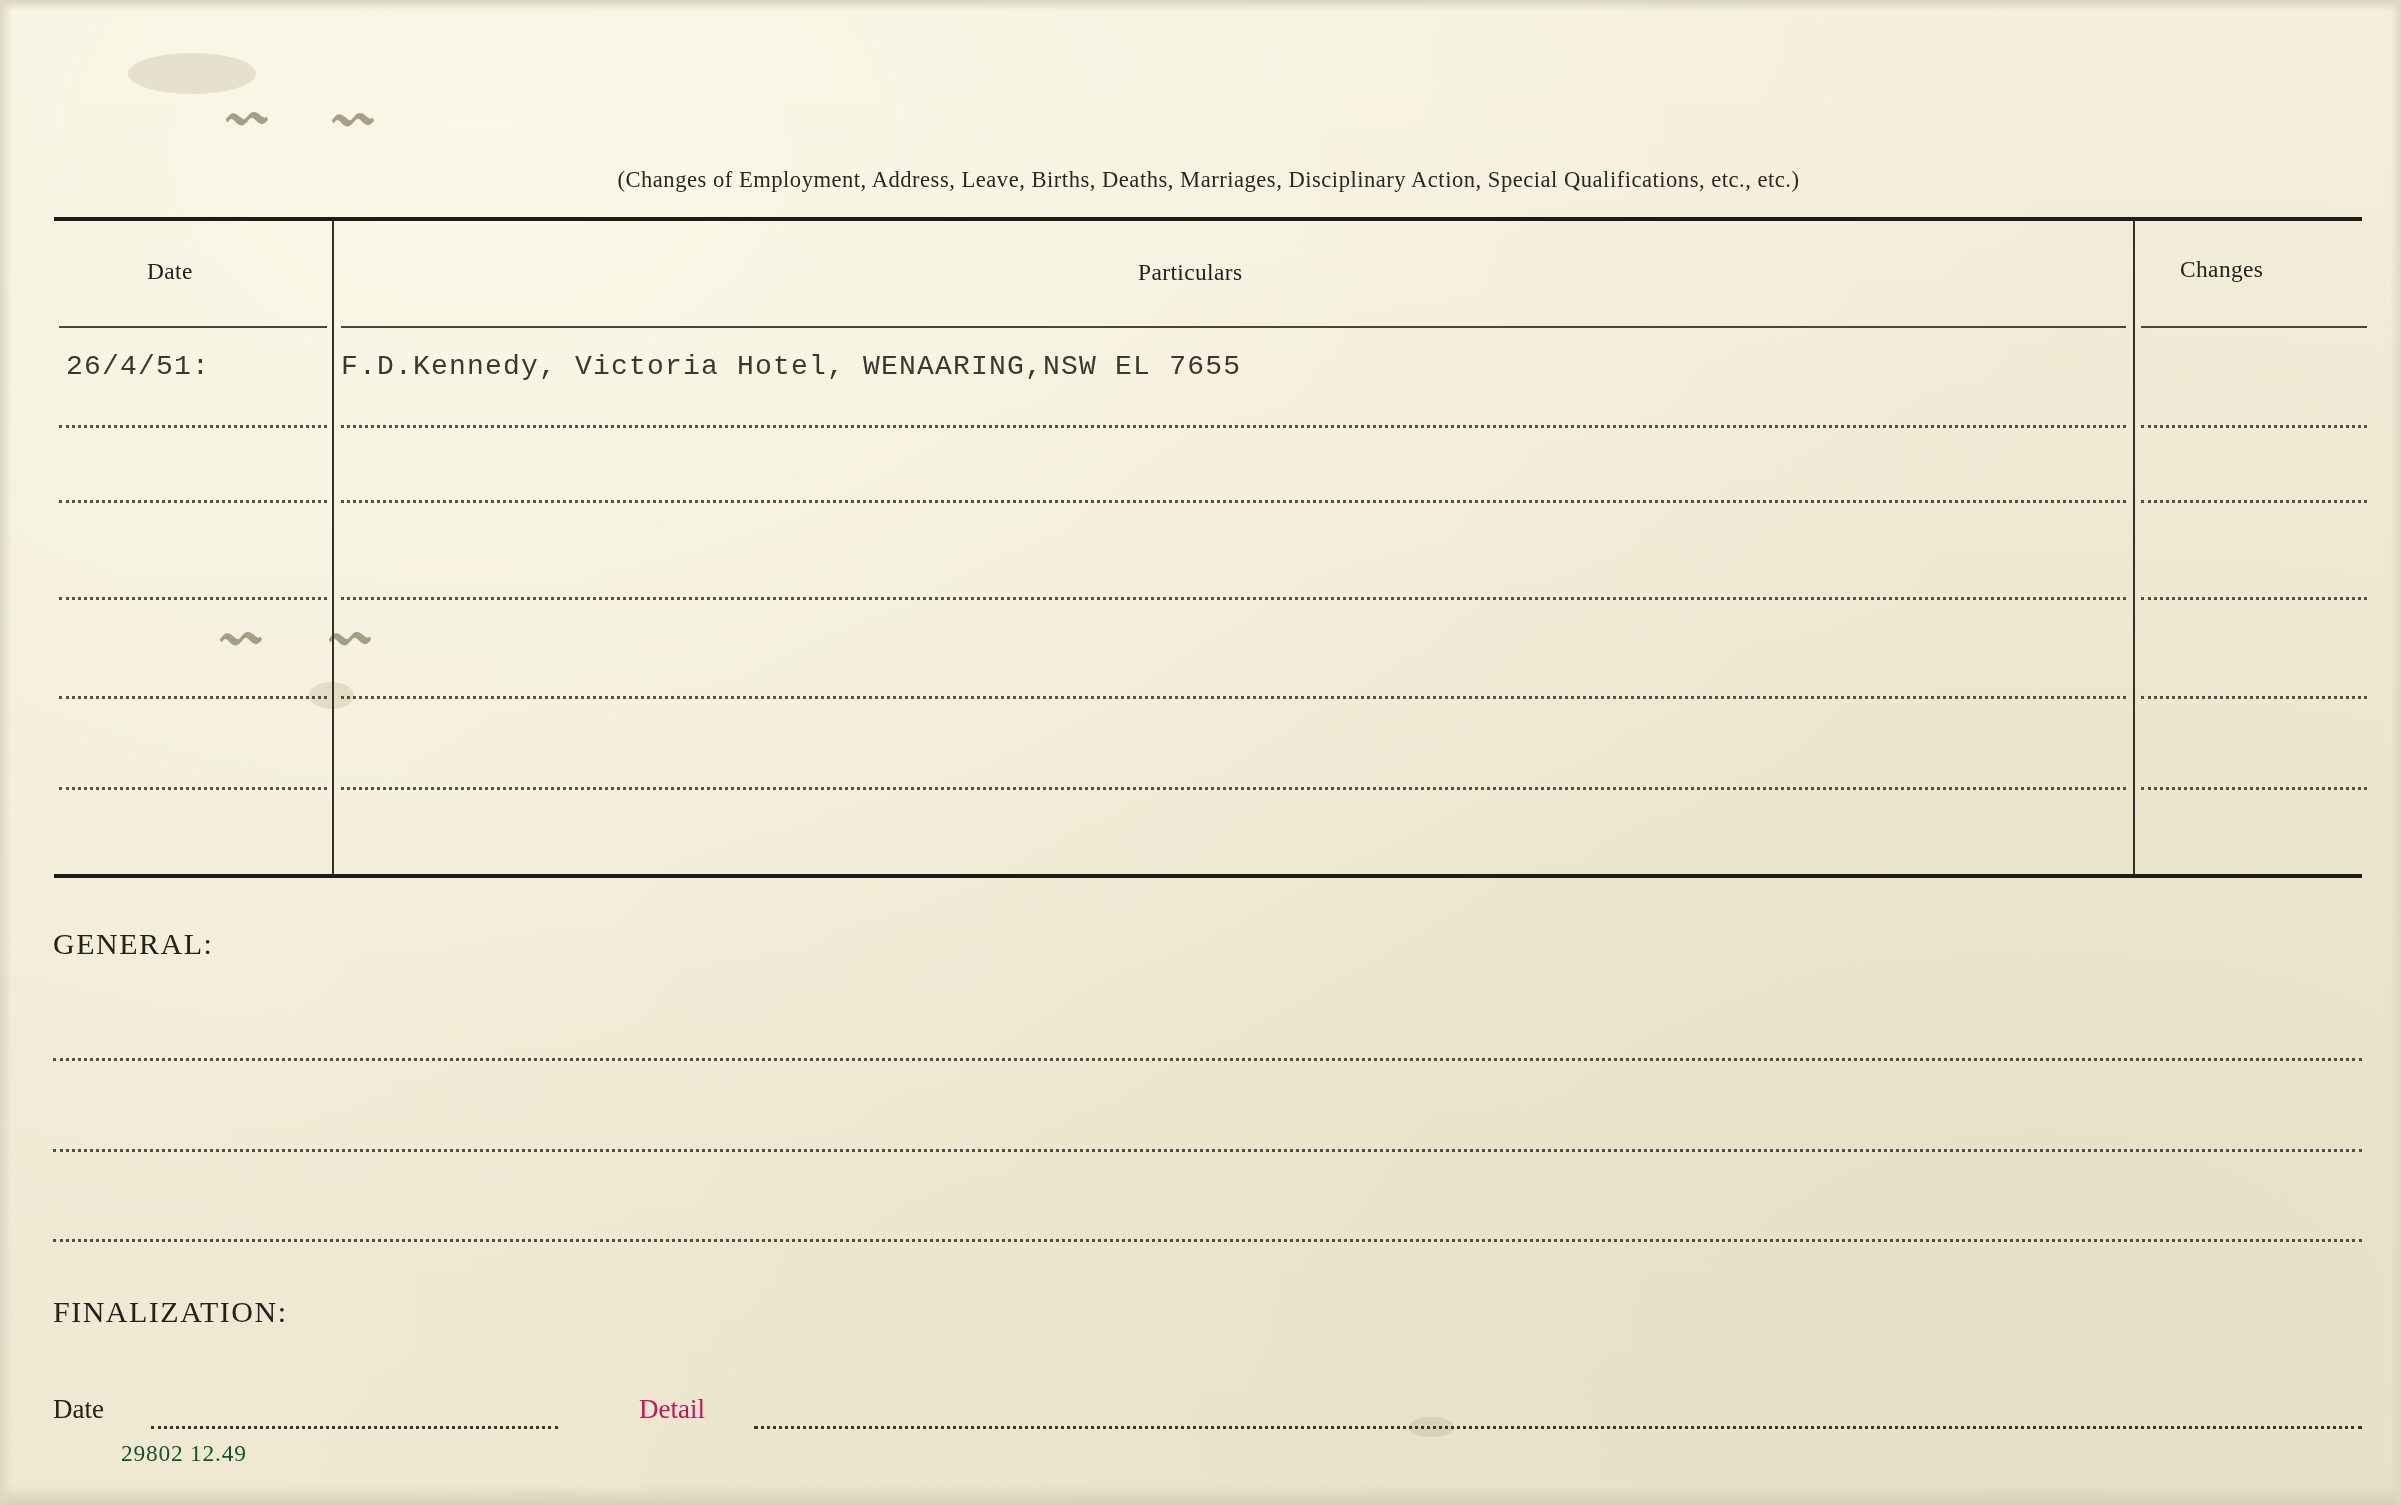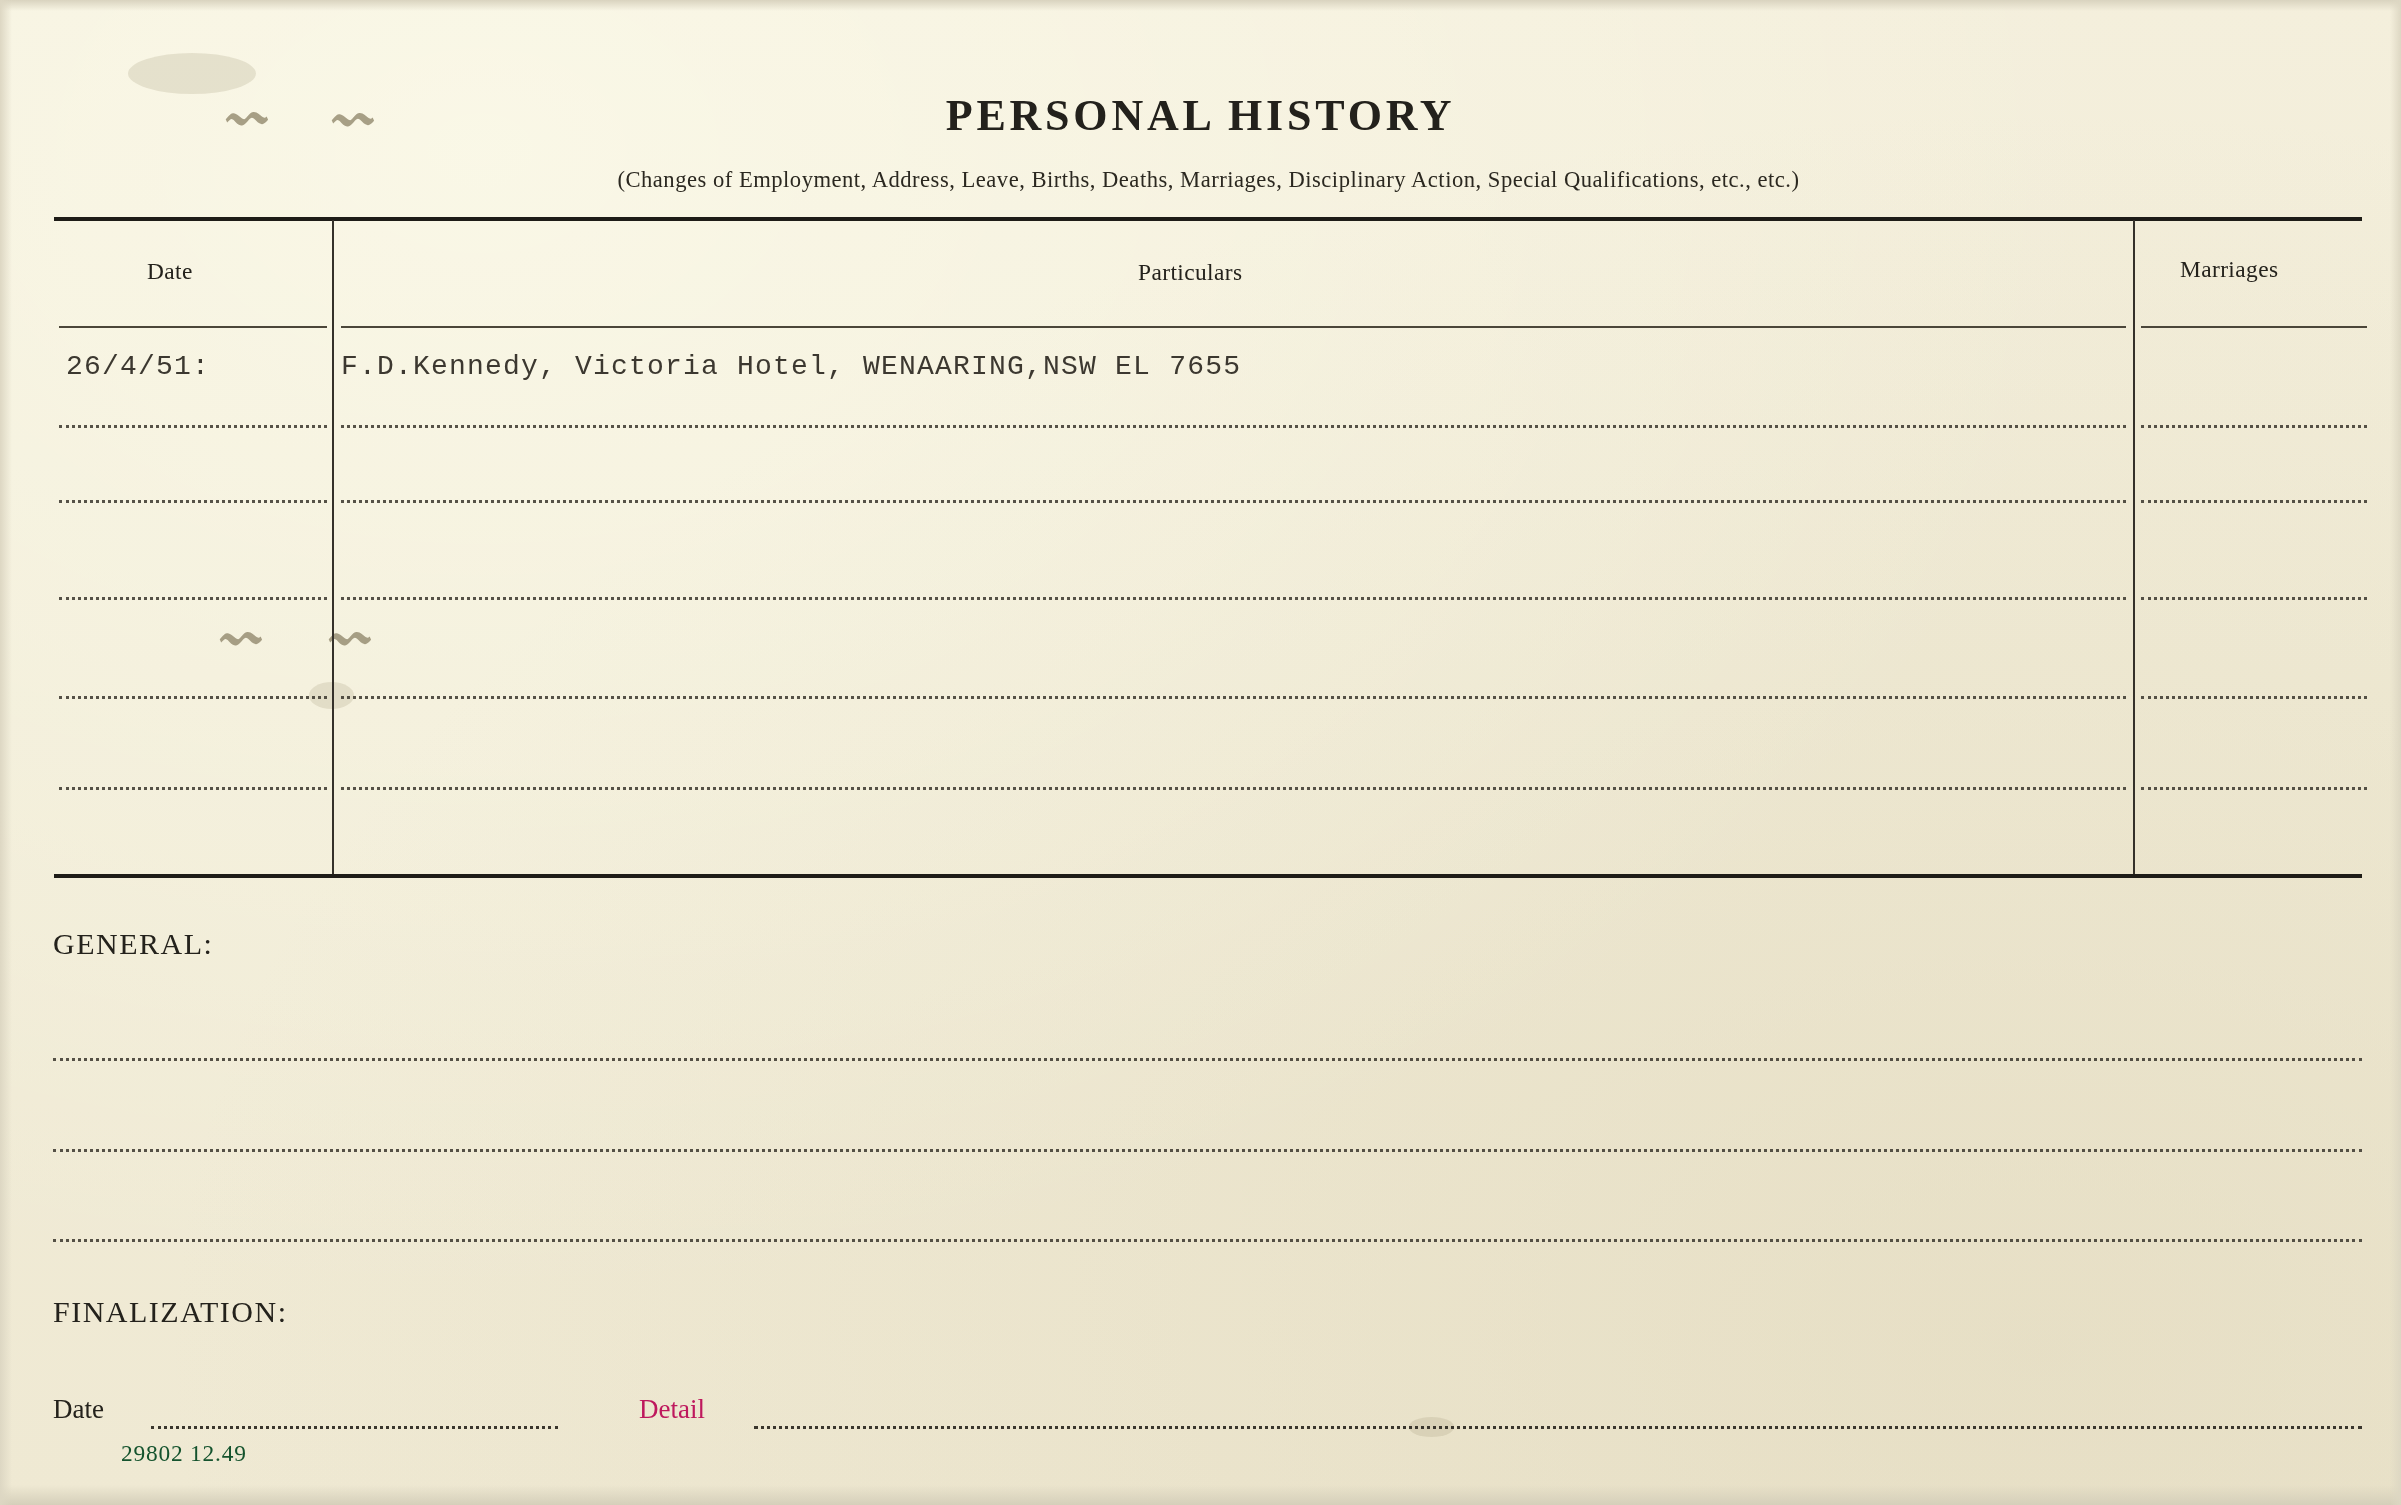--- a/index.html
+++ b/index.html
@@ -272,31 +272,30 @@
 
     <div class="smudge s1"></div>
     <div class="smudge s2"></div>
     <div class="smudge s3"></div>
 
     <span class="mark m1">〰</span>
     <span class="mark m2">〰</span>
     <span class="mark m3">〰</span>
     <span class="mark m4">〰</span>
 
-    <div class="title">PERSONAL  HISTORY</div>
     <div class="subtitle">(Changes of Employment, Address, Leave, Births, Deaths, Marriages, Disciplinary Action, Special Qualifications, etc., etc.)</div>
 
     <div class="rule-top"></div>
 
     <div class="vline col1"></div>
     <div class="vline col2"></div>
 
     <div class="col-head date">Date</div>
     <div class="col-head particulars">Particulars</div>
-    <div class="col-head initials">Marriages</div>
+    <div class="col-head initials">Changes</div>
 
     <div class="head-underline a"></div>
     <div class="head-underline b"></div>
     <div class="head-underline c"></div>
 
     <div class="typed entry-date">26/4/51:</div>
     <div class="typed entry-particulars">F.D.Kennedy, Victoria Hotel, WENAARING,NSW EL 7655</div>
     <div class="dots seg-date" style="top:422px"></div>
     <div class="dots seg-part" style="top:422px"></div>
     <div class="dots seg-init" style="top:422px"></div>

